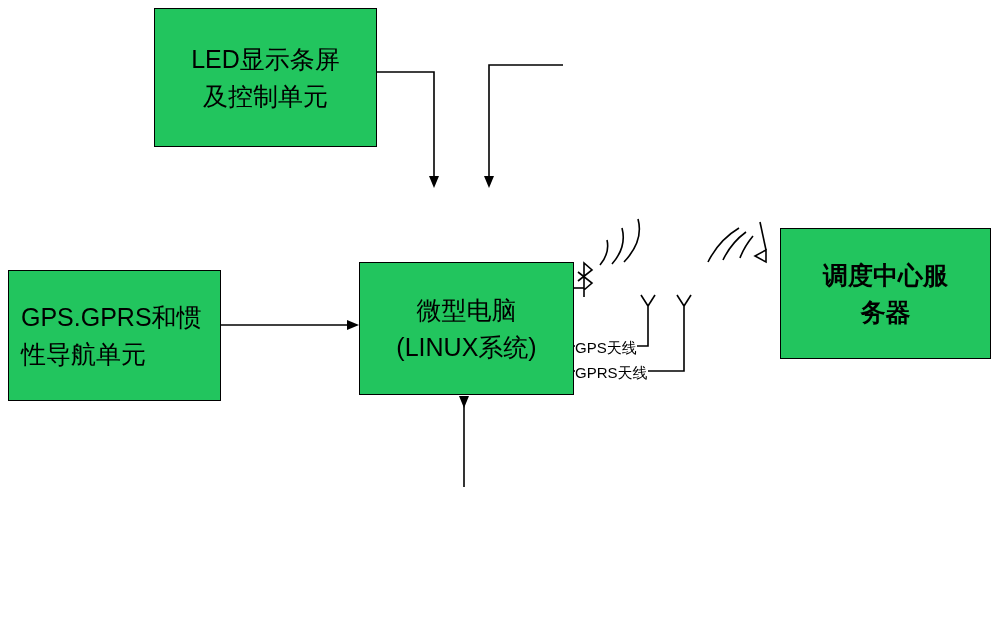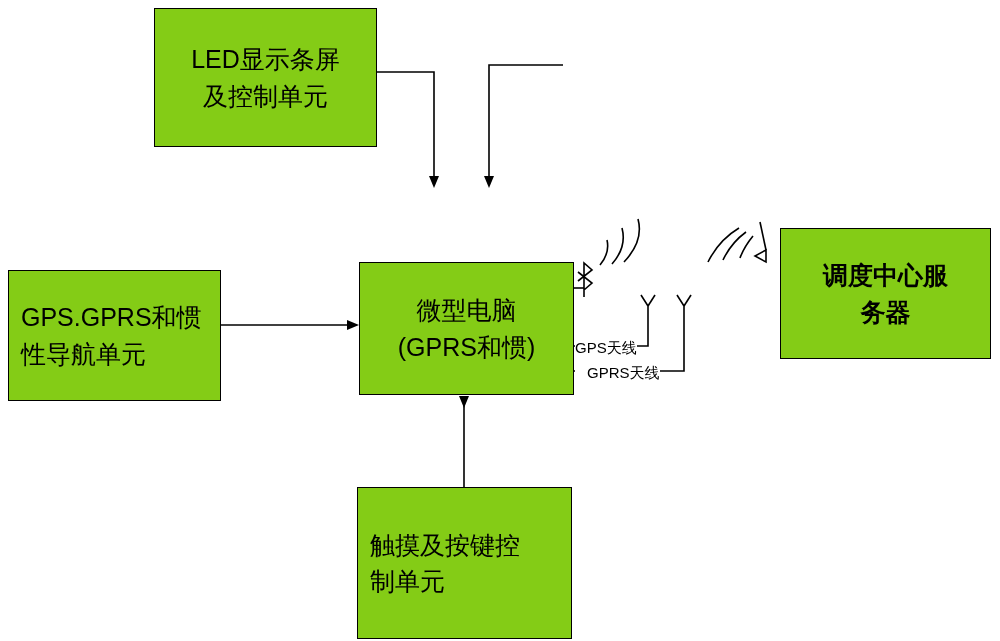--- a/index.html
+++ b/index.html
@@ -12,21 +12,21 @@
     width: 1000px;
     height: 641px;
     background: #ffffff;
     overflow: hidden;
     font-family: "Liberation Sans", sans-serif;
   }
   .box {
     position: absolute;
     box-sizing: border-box;
     border: 1.5px solid #000000;
-    background: #84cc16;
+    background: #22c55e;
     display: flex;
     align-items: center;
     justify-content: center;
     text-align: center;
     color: #000000;
     line-height: 1.45;
     font-size: 25px;
     white-space: pre-line;
     padding: 0 6px;
   }
@@ -119,29 +119,25 @@
   </div>
 
 
   <div class="box left-align" style="left:8px; top:270px; width:213px; height:131px;">
     <span>GPS.GPRS和惯
 性导航单元</span>
   </div>
 
   <div class="box" style="left:359px; top:262px; width:215px; height:133px;">
     <span>微型电脑
-(GPRS和惯)</span>
+(LINUX系统)</span>
   </div>
 
   <div class="box" style="left:780px; top:228px; width:211px; height:131px;font-weight:bold;">
     <span>调度中心服
 务器</span>
   </div>
 
-  <div class="box left-align" style="left:357px; top:487px; width:215px; height:152px;">
-    <span>触摸及按键控
-制单元</span>
-  </div>
 
   <div class="label" style="left:575px; top:339px;">GPS天线</div>
-  <div class="label" style="left:575px; top:364px;padding-left:12px;">GPRS天线</div>
+  <div class="label" style="left:575px; top:364px;">GPRS天线</div>
 
 </div>
 
 </body></html>

